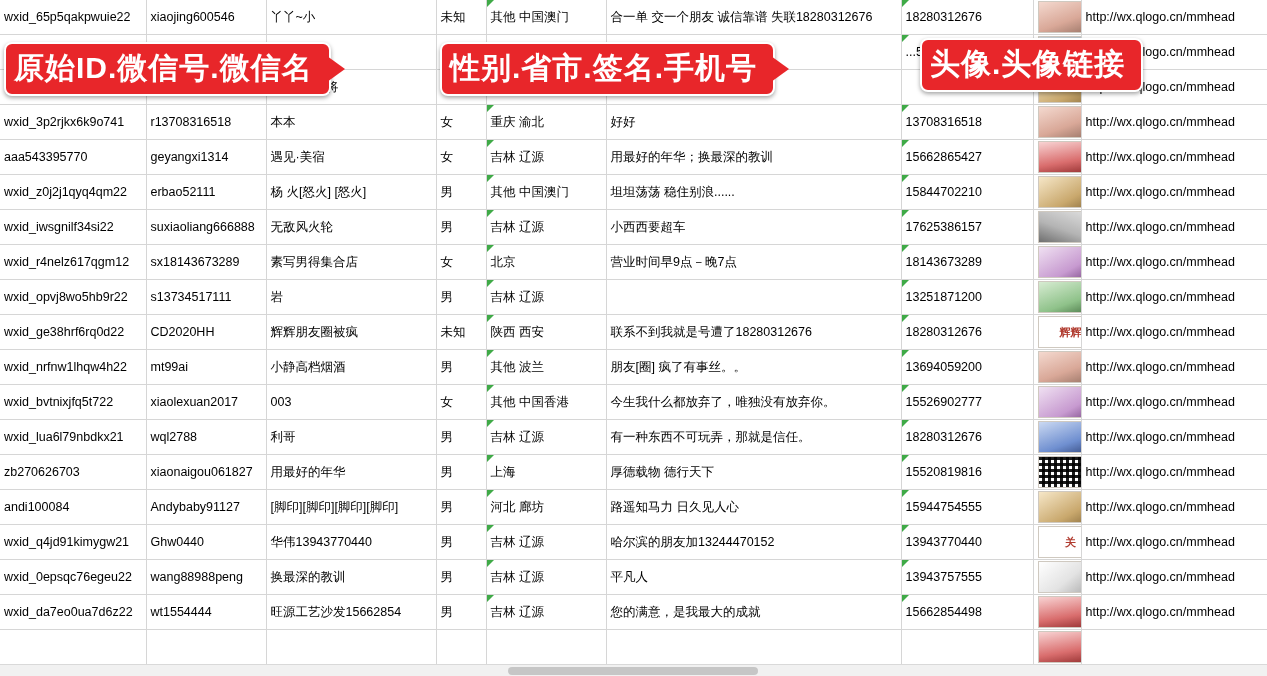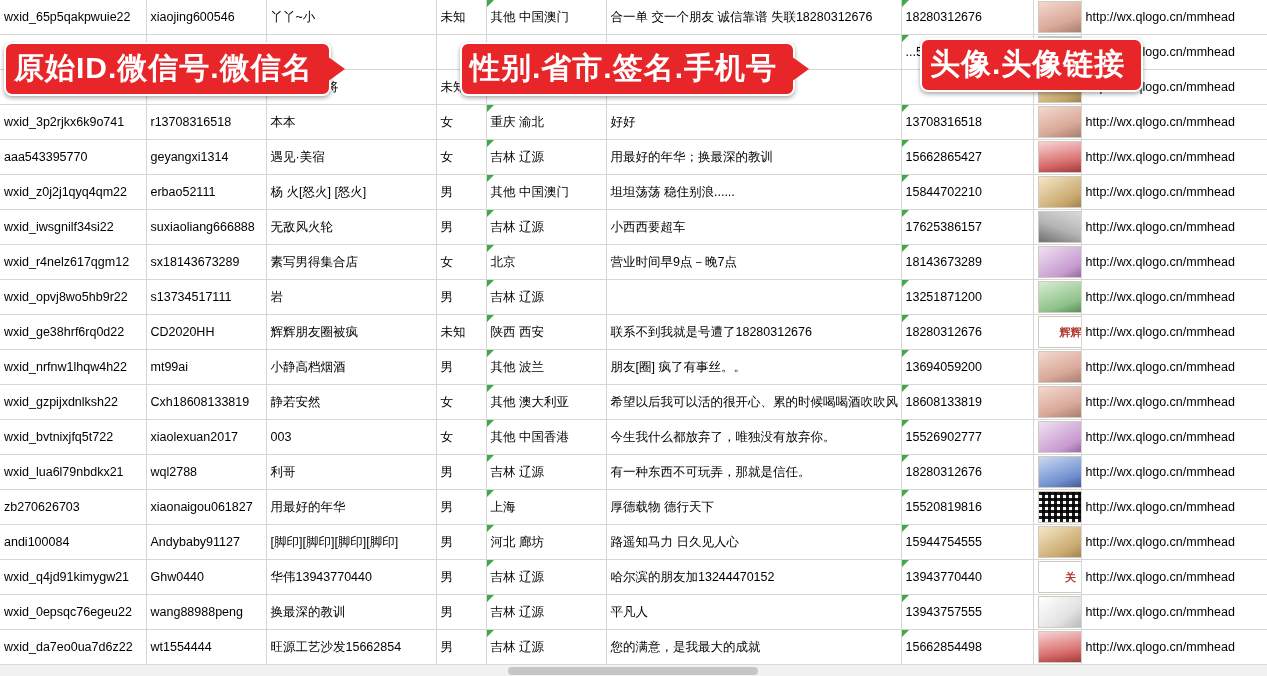--- a/index.html
+++ b/index.html
@@ -135,21 +135,21 @@
     content: "";
     position: absolute;
     right: -16px;
     top: 50%;
     transform: translateY(-50%);
     border-left: 18px solid #e8262a;
     border-top: 13px solid transparent;
     border-bottom: 13px solid transparent;
   }
   #banner-1 { left: 4px;   top: 42px; }
-  #banner-2 { left: 460px; top: 42px; }
+  #banner-2 { left: 440px; top: 42px; }
   #banner-3 { left: 920px; top: 38px; }
   #banner-3::after { display: none; }
 
   
   #hscroll {
     position: absolute;
     left: 0;
     bottom: 0;
     width: 1267px;
     height: 11px;
@@ -343,35 +343,20 @@
           <td class="c-sign">朋友[圈] 疯了有事丝。。</td>
           <td class="c-phone marker">13694059200</td>
           <td class="c-avatar">
             <div class="avatar av-p1">
               <div class="av-in"></div>
             </div>
           </td>
           <td class="c-link">http://wx.qlogo.cn/mmhead</td>
         </tr>
         <tr>
-          <td class="c-id">wxid_gzpijxdnlksh22</td>
-          <td class="c-wx">Cxh18608133819</td>
-          <td class="c-name">静若安然</td>
-          <td class="c-sex">女</td>
-          <td class="c-region marker">其他 澳大利亚</td>
-          <td class="c-sign">希望以后我可以活的很开心、累的时候喝喝酒吹吹风</td>
-          <td class="c-phone marker">18608133819</td>
-          <td class="c-avatar">
-            <div class="avatar av-p1">
-              <div class="av-in"></div>
-            </div>
-          </td>
-          <td class="c-link">http://wx.qlogo.cn/mmhead</td>
-        </tr>
-        <tr>
           <td class="c-id">wxid_bvtnixjfq5t722</td>
           <td class="c-wx">xiaolexuan2017</td>
           <td class="c-name">003</td>
           <td class="c-sex">女</td>
           <td class="c-region marker">其他 中国香港</td>
           <td class="c-sign">今生我什么都放弃了，唯独没有放弃你。</td>
           <td class="c-phone marker">15526902777</td>
           <td class="c-avatar">
             <div class="avatar av-p9">
               <div class="av-in"></div>

